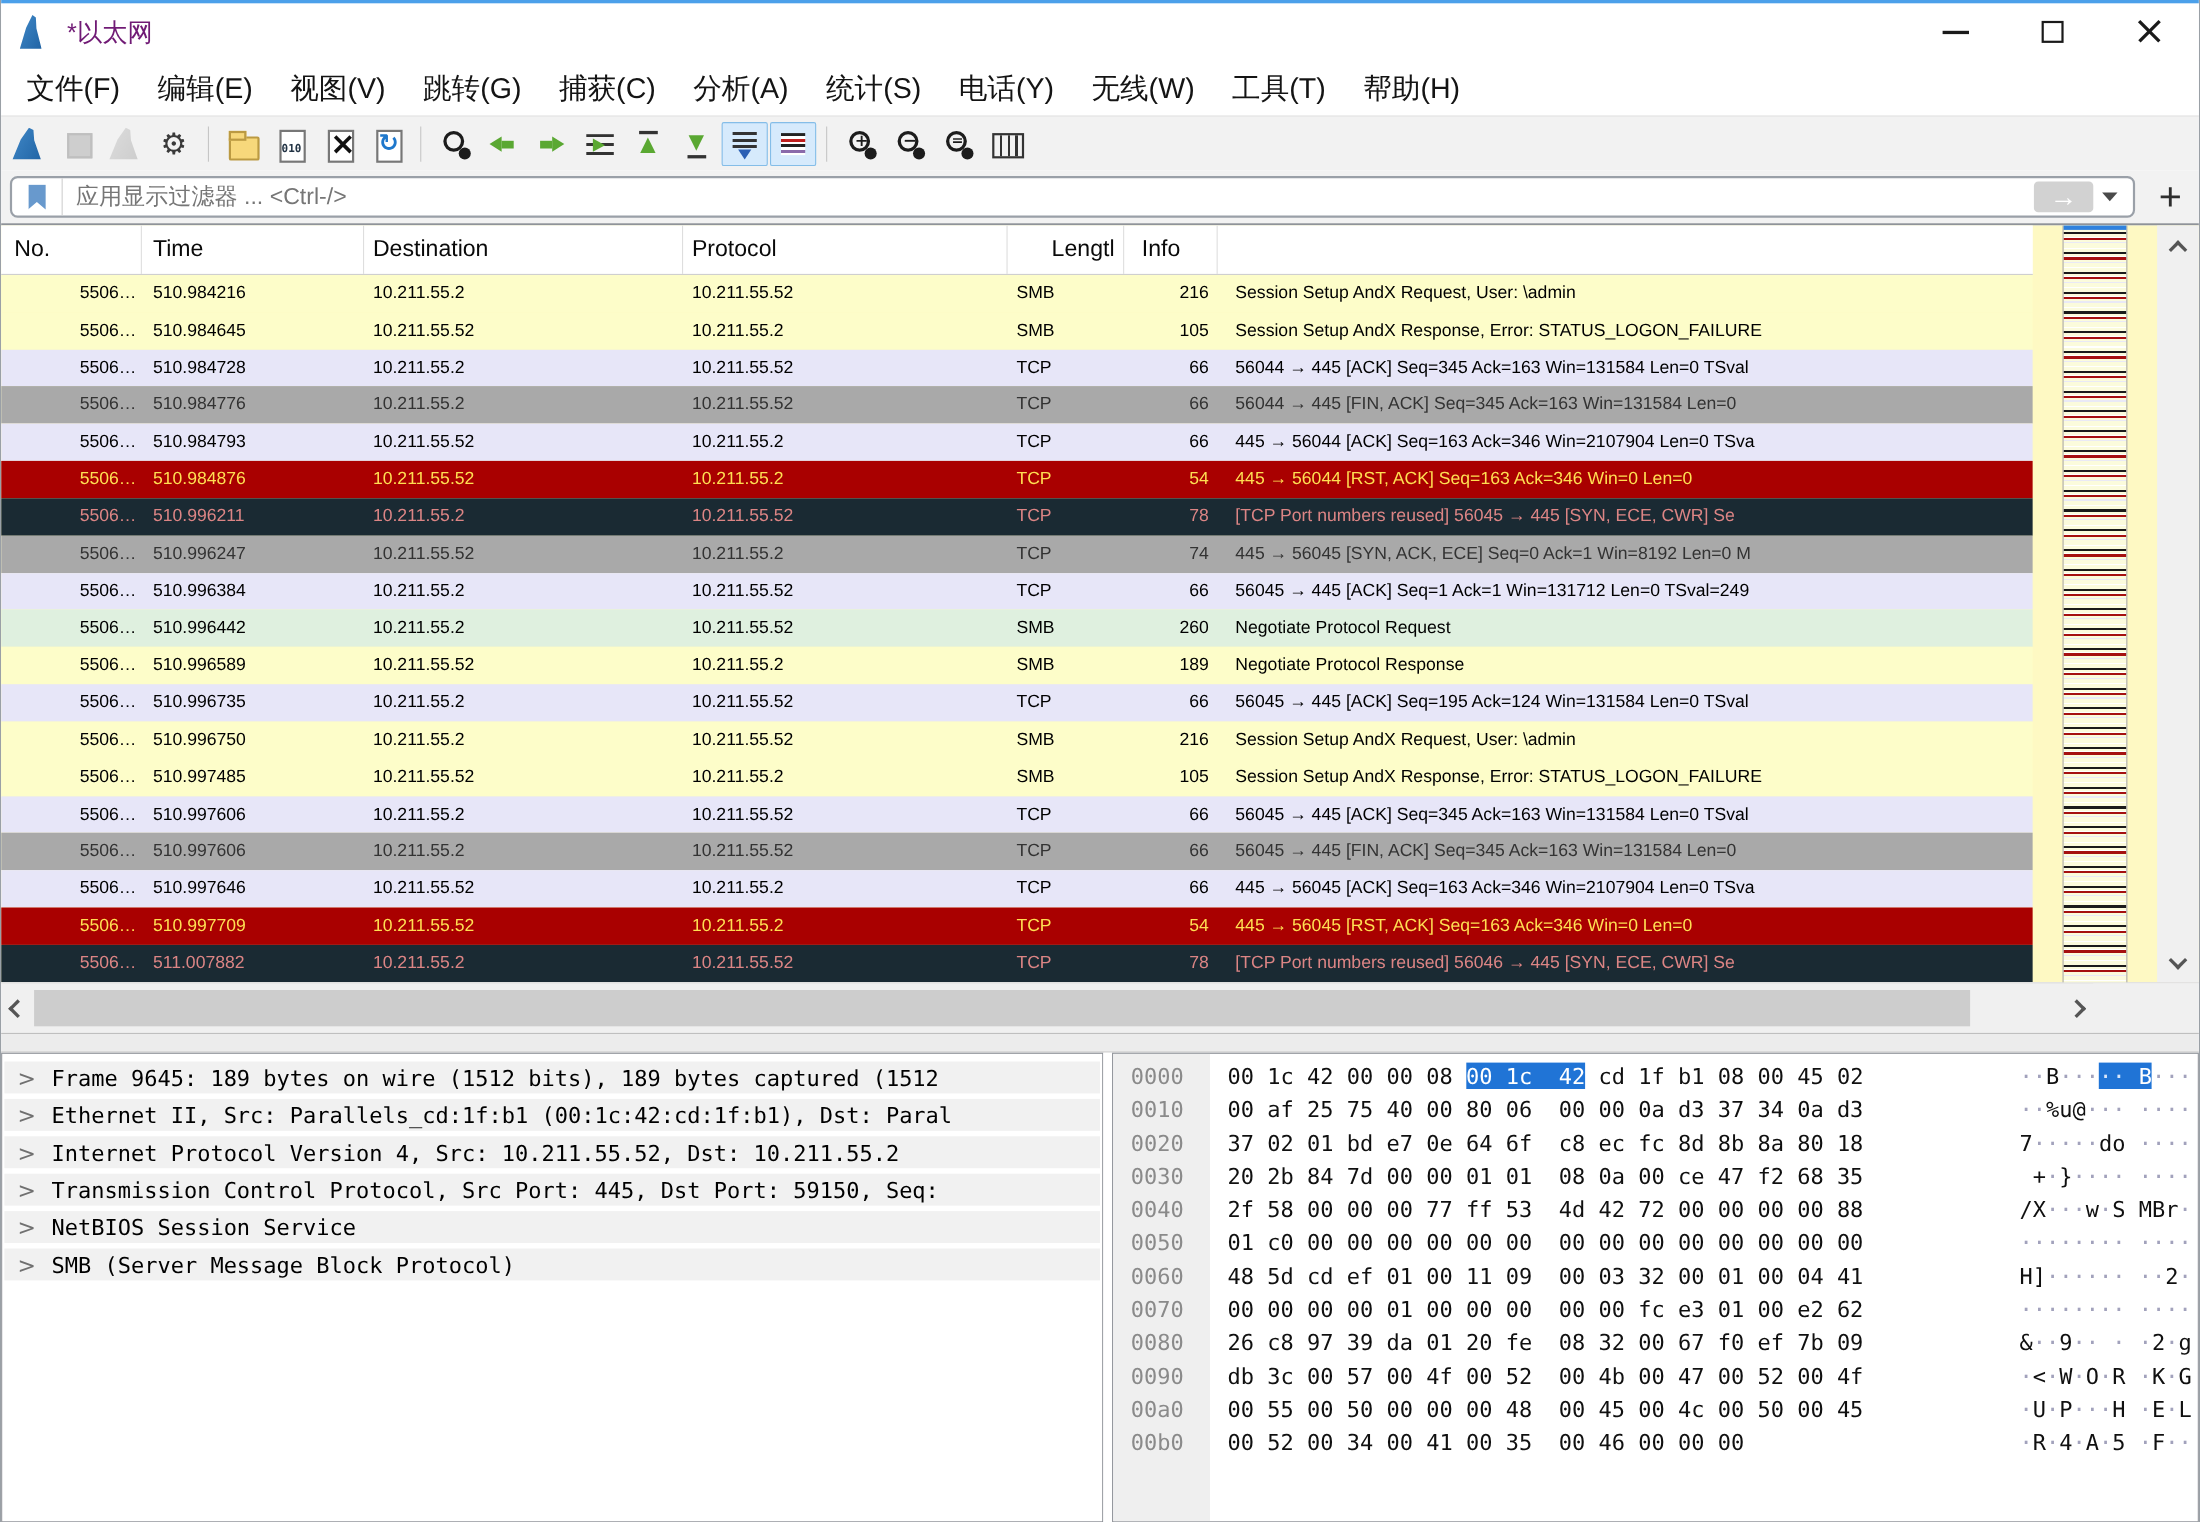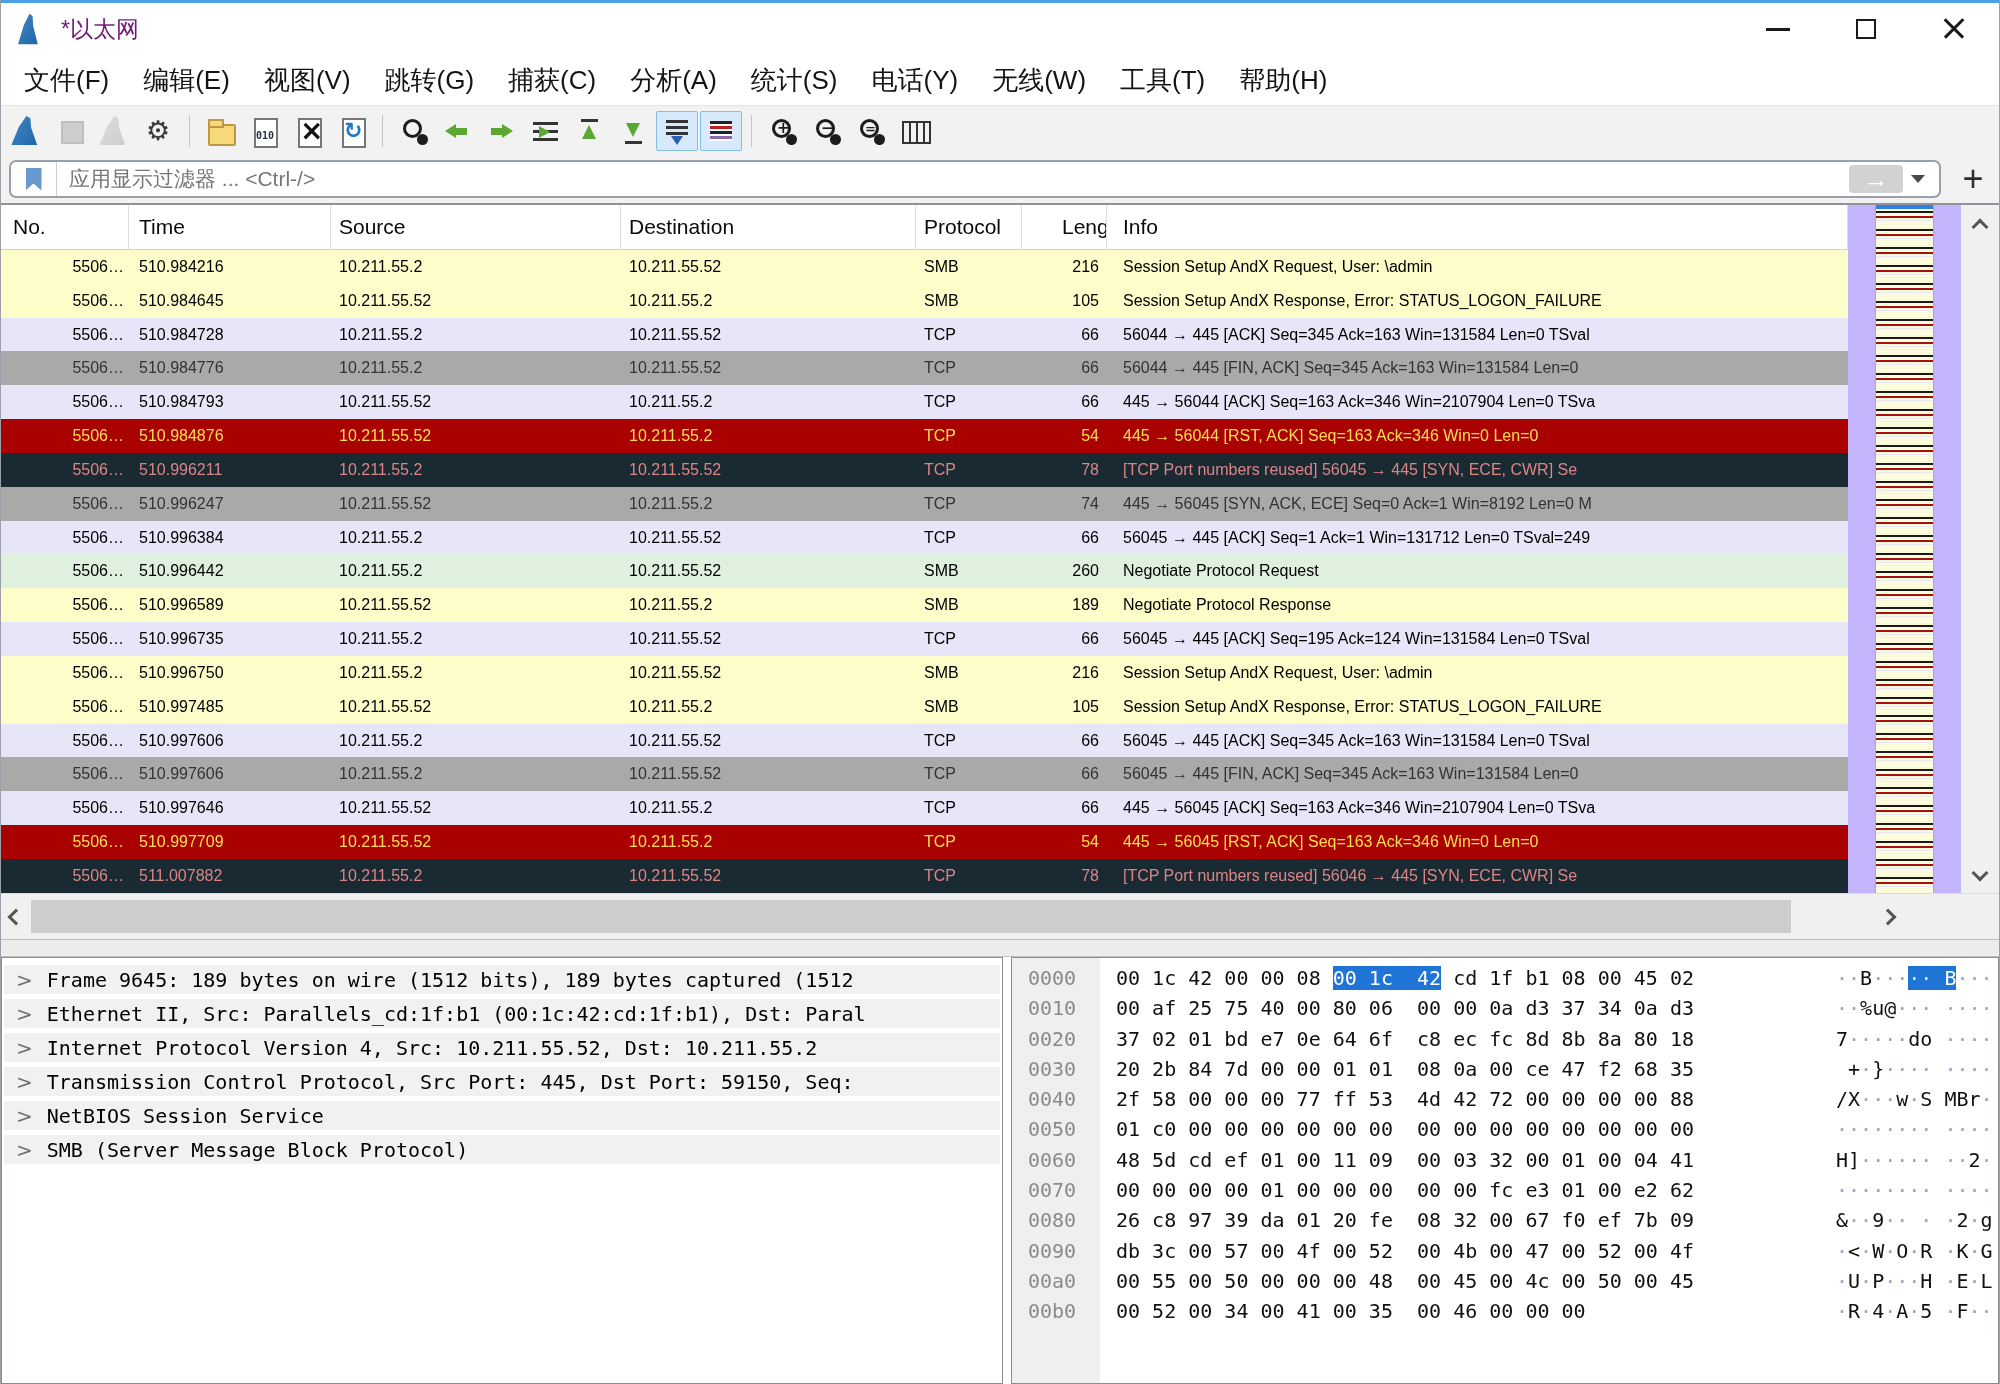--- a/index.html
+++ b/index.html
@@ -66,21 +66,21 @@
   .fbook { width:46px; height:100%; border-right:1px solid #cfcfcf; display:flex; align-items:center; justify-content:center; }
   .bookmark { width:16px; height:23px; background:#6899cd; clip-path:polygon(0 0,100% 0,100% 100%,50% 70%,0 100%); }
   .finput { flex:1; border:none; outline:none; font-size:21px; color:#444; padding-left:12px; font-family:"Liberation Sans","DejaVu Sans",sans-serif; background:transparent; }
   .finput::placeholder { color:#767676; opacity:1; }
   .fapply { width:54px; height:28px; background:#d2d2d2; border-radius:4px; display:flex; align-items:center; justify-content:center; margin-right:8px; }
   .fapply span { color:#fff; font-size:25px; font-weight:bold; line-height:26px; }
   .fcaret { width:0; height:0; border-left:7px solid transparent; border-right:7px solid transparent; border-top:8px solid #4a4a4a; margin-right:14px; }
   .fplus { width:52px; text-align:center; font-size:36px; color:#2e2e2e; line-height:44px; }
 
   
-  .list-region { height:688px; display:flex; background:#c4b5fd;gap:27px; }
+  .list-region { height:688px; display:flex; background:#fef9c3;gap:27px; }
   .list-main { flex:1; min-width:0; display:flex; flex-direction:column; }
   .pgrid { display:grid; grid-template-columns:128px 202px 290px 295px 106px 85px minmax(0,1fr); }
   .lheader { height:45px; line-height:43px; font-size:21px; color:#0a0a0a; background:#fff; border-bottom:1px solid #cfcfcf; }
   .lheader > div { border-right:1px solid #dedede; overflow:hidden; white-space:nowrap; }
   .h-no { padding-left:12px; } .h-time { padding-left:10px; } .h-src { padding-left:8px; }
   .h-dst { padding-left:8px; } .h-proto { padding-left:8px; } .h-len { padding-left:8px;margin-left:32px; } .h-info { padding-left:16px; }
   .rows { flex:1; overflow:hidden; }
   .prow { height:33.84px; line-height:33.8px; font-family:Liberation Sans, sans-serif; font-size:16px; color:#000; white-space:nowrap; }
   .prow > div { overflow:hidden; }
   .c-no { text-align:right; padding-right:5px; }
@@ -240,21 +240,20 @@
       <div class="fcaret"></div>
     </div>
     <div class="fplus">+</div>
   </div>
 
   <div class="list-region">
     <div class="list-main">
       <div class="lheader pgrid">
           <div class="h-no">No.</div>
           <div class="h-time">Time</div>
-          <div class="h-src">Source</div>
           <div class="h-dst">Destination</div>
           <div class="h-proto">Protocol</div>
           <div class="h-len">Lengtl</div>
           <div class="h-info">Info</div>
         </div>
       <div class="rows">
           <div class="prow pgrid row-smb">
             <div class="c-no">5506…</div>
             <div class="c-time">510.984216</div>
             <div class="c-src">10.211.55.2</div>

